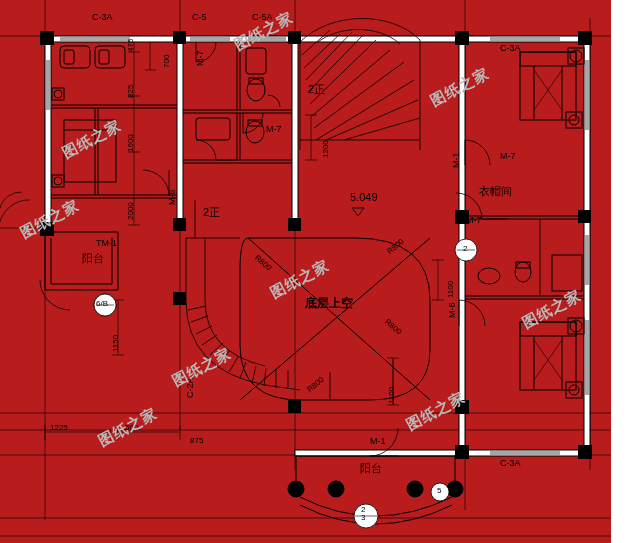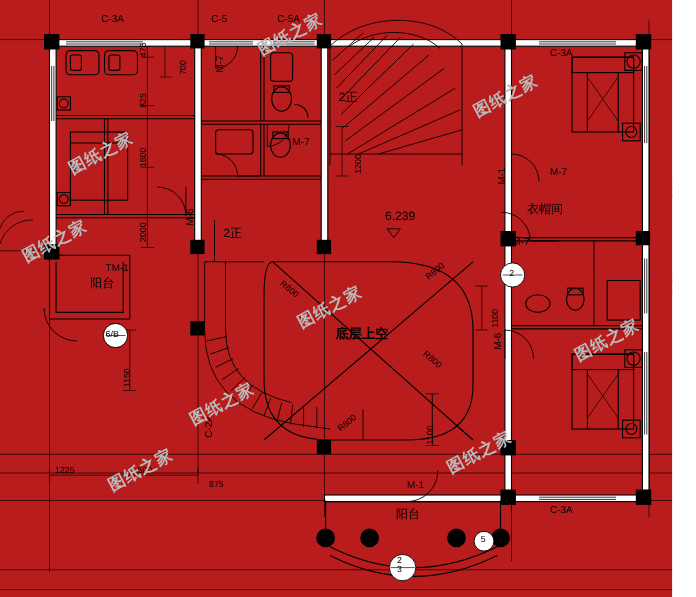--- a/index.html
+++ b/index.html
@@ -358,21 +358,21 @@
   <div class="lbl lbl-md" style="left:96px; top:239px;">TM-1</div>
 
   <div class="lbl lbl-lg" style="left:82px; top:253px;">阳台</div>
   <div class="lbl lbl-xl" style="left:305px; top:297px;text-align:center;">底层上空</div>
   <div class="lbl lbl-lg" style="left:479px; top:186px;text-align:right;">衣帽间</div>
   <div class="lbl lbl-lg" style="left:360px; top:463px;">阳台</div>
 
   <div class="lbl lbl-lg" style="left:308px; top:84px;">2正</div>
   <div class="lbl lbl-lg" style="left:203px; top:207px;">2正</div>
 
-  <div class="lbl lbl-md" style="left:350px; top:192px; font-size:11px;">6.239</div>
+  <div class="lbl lbl-md" style="left:350px; top:192px; font-size:11px;">5.049</div>
 
   <div class="lbl lbl-sm rot-dim" style="left:127px; top:52px;">475</div>
   <div class="lbl lbl-sm rot-dim" style="left:127px; top:98px;">825</div>
   <div class="lbl lbl-sm rot-dim" style="left:127px; top:152px;">1600</div>
   <div class="lbl lbl-sm rot-dim" style="left:127px; top:220px;">2000</div>
   <div class="lbl lbl-sm rot-dim" style="left:163px; top:68px;">700</div>
   <div class="lbl lbl-sm rot-dim" style="left:322px; top:158px;">1200</div>
   <div class="lbl lbl-sm rot-dim" style="left:112px; top:352px;">1150</div>
   <div class="lbl lbl-sm rot-dim" style="left:447px; top:298px;">1100</div>
   <div class="lbl lbl-sm rot-dim" style="left:388px; top:404px;">1100</div>

